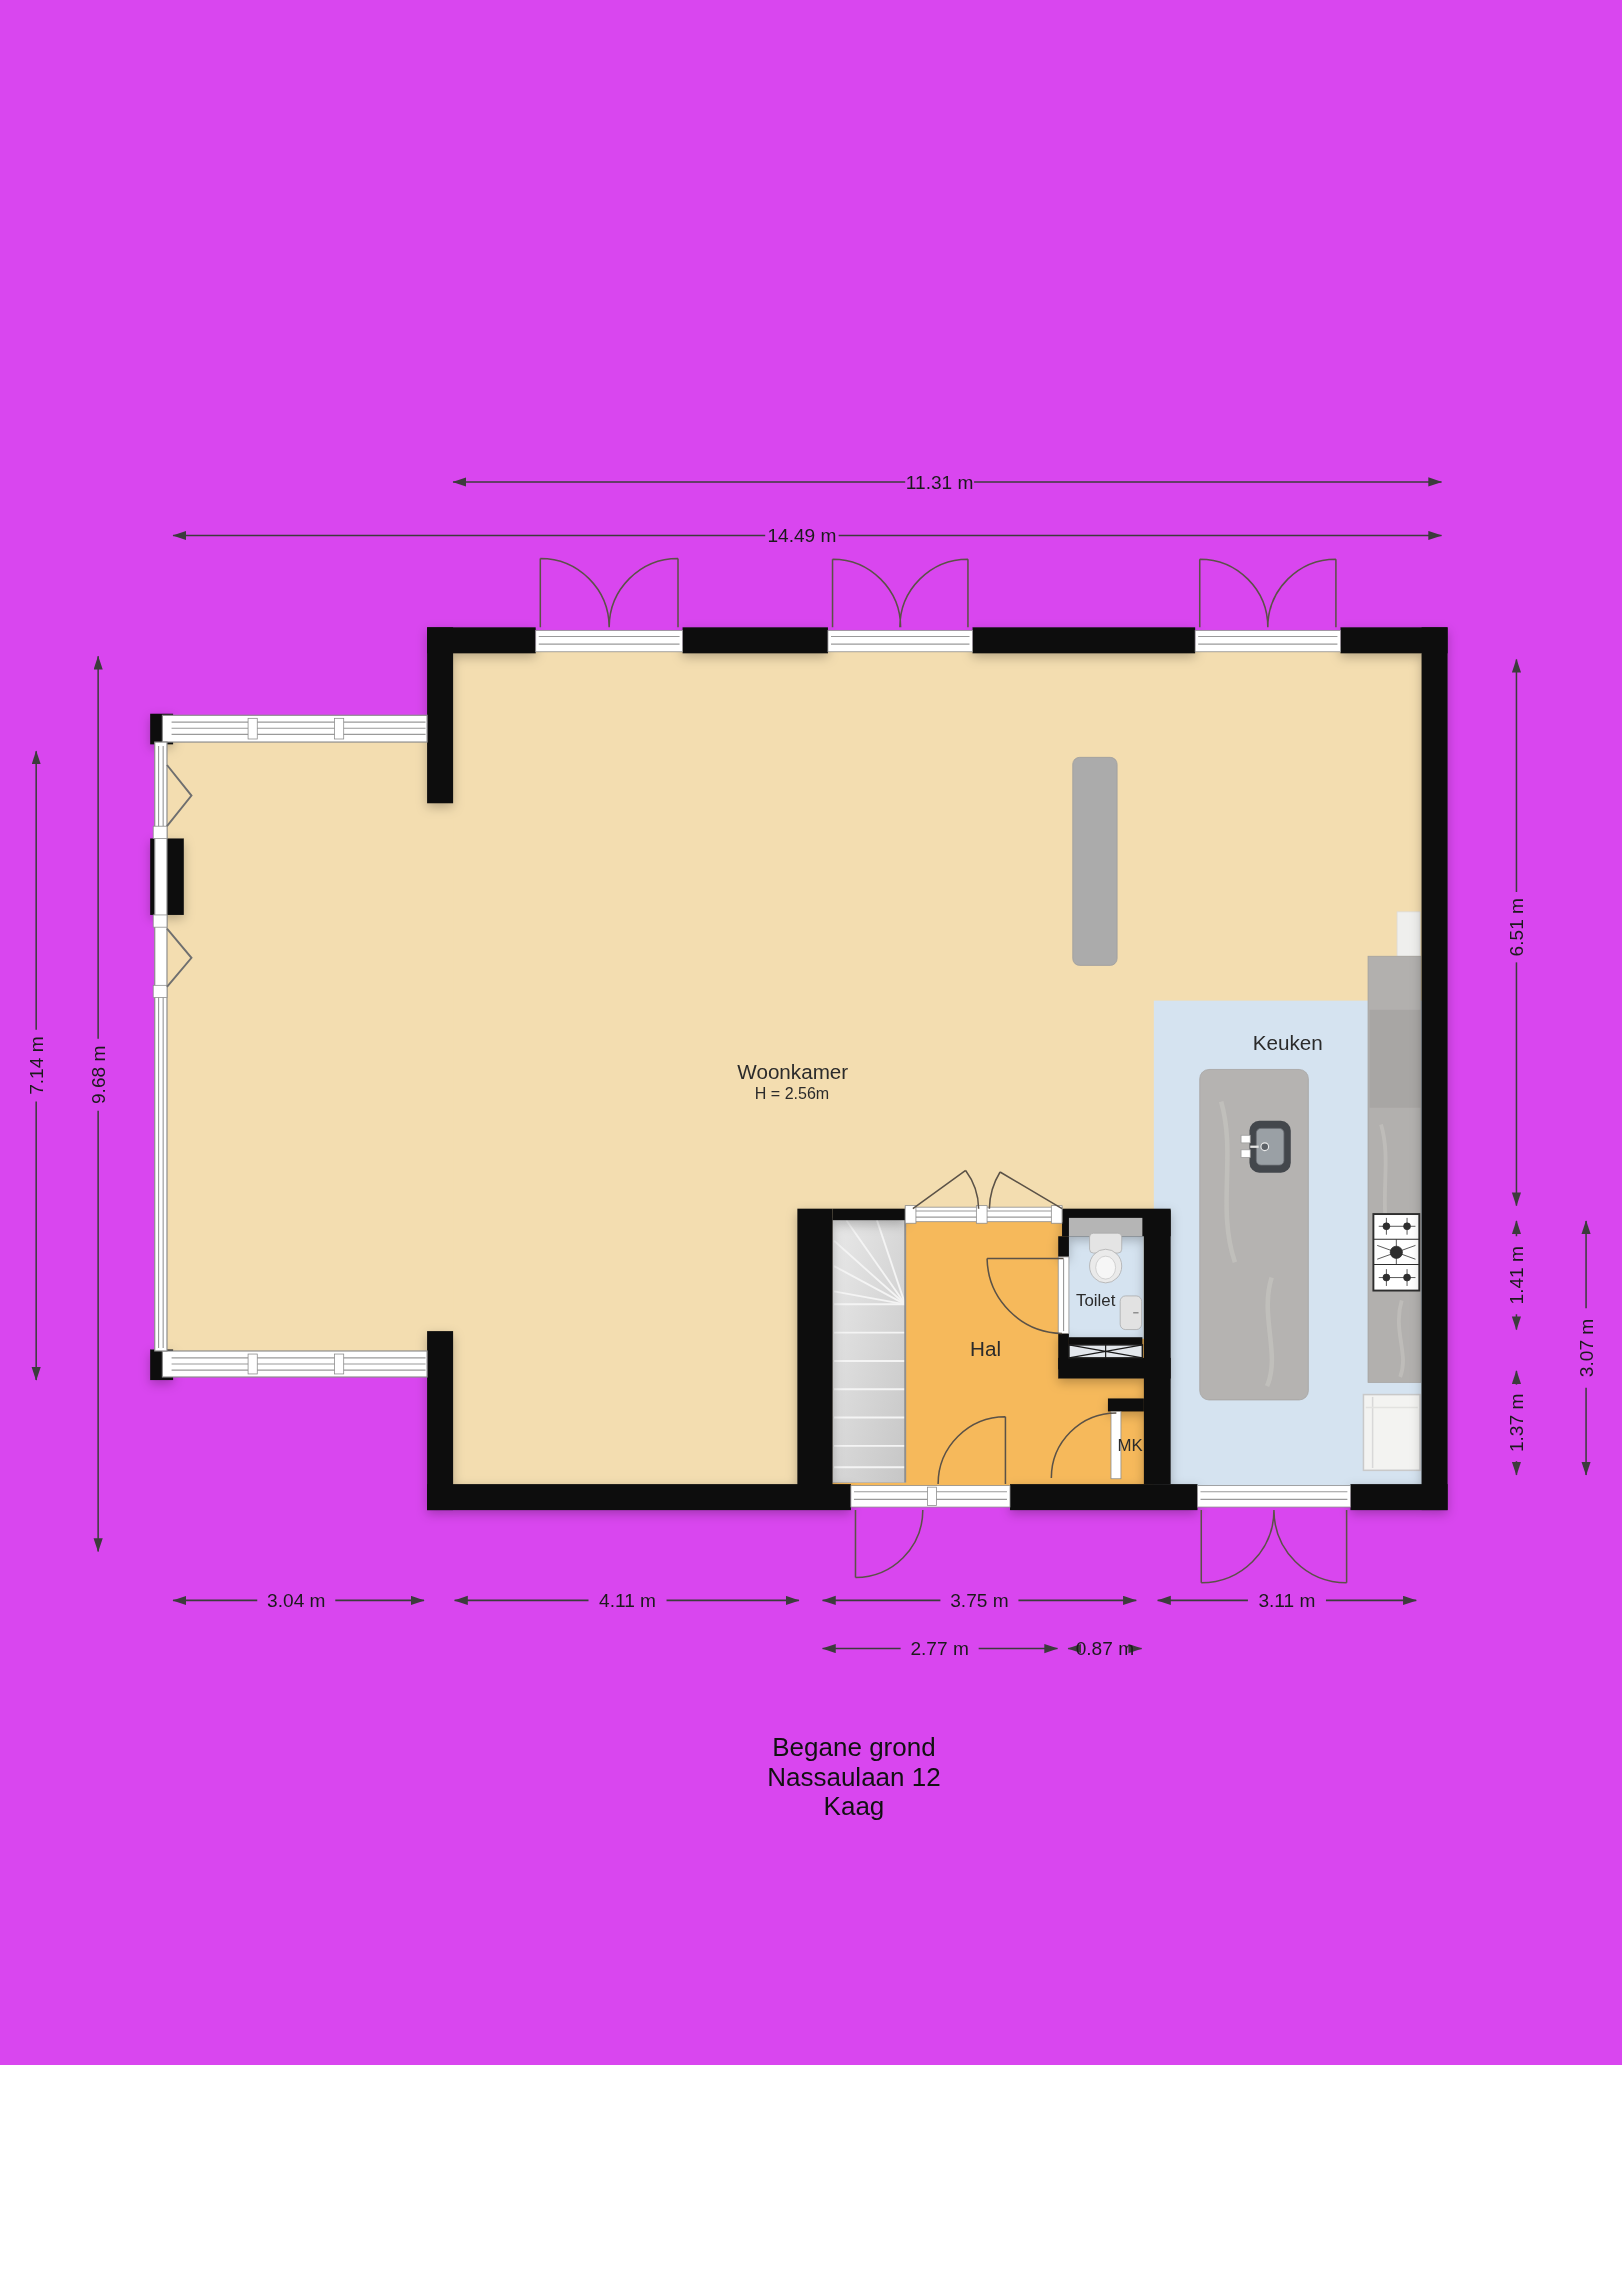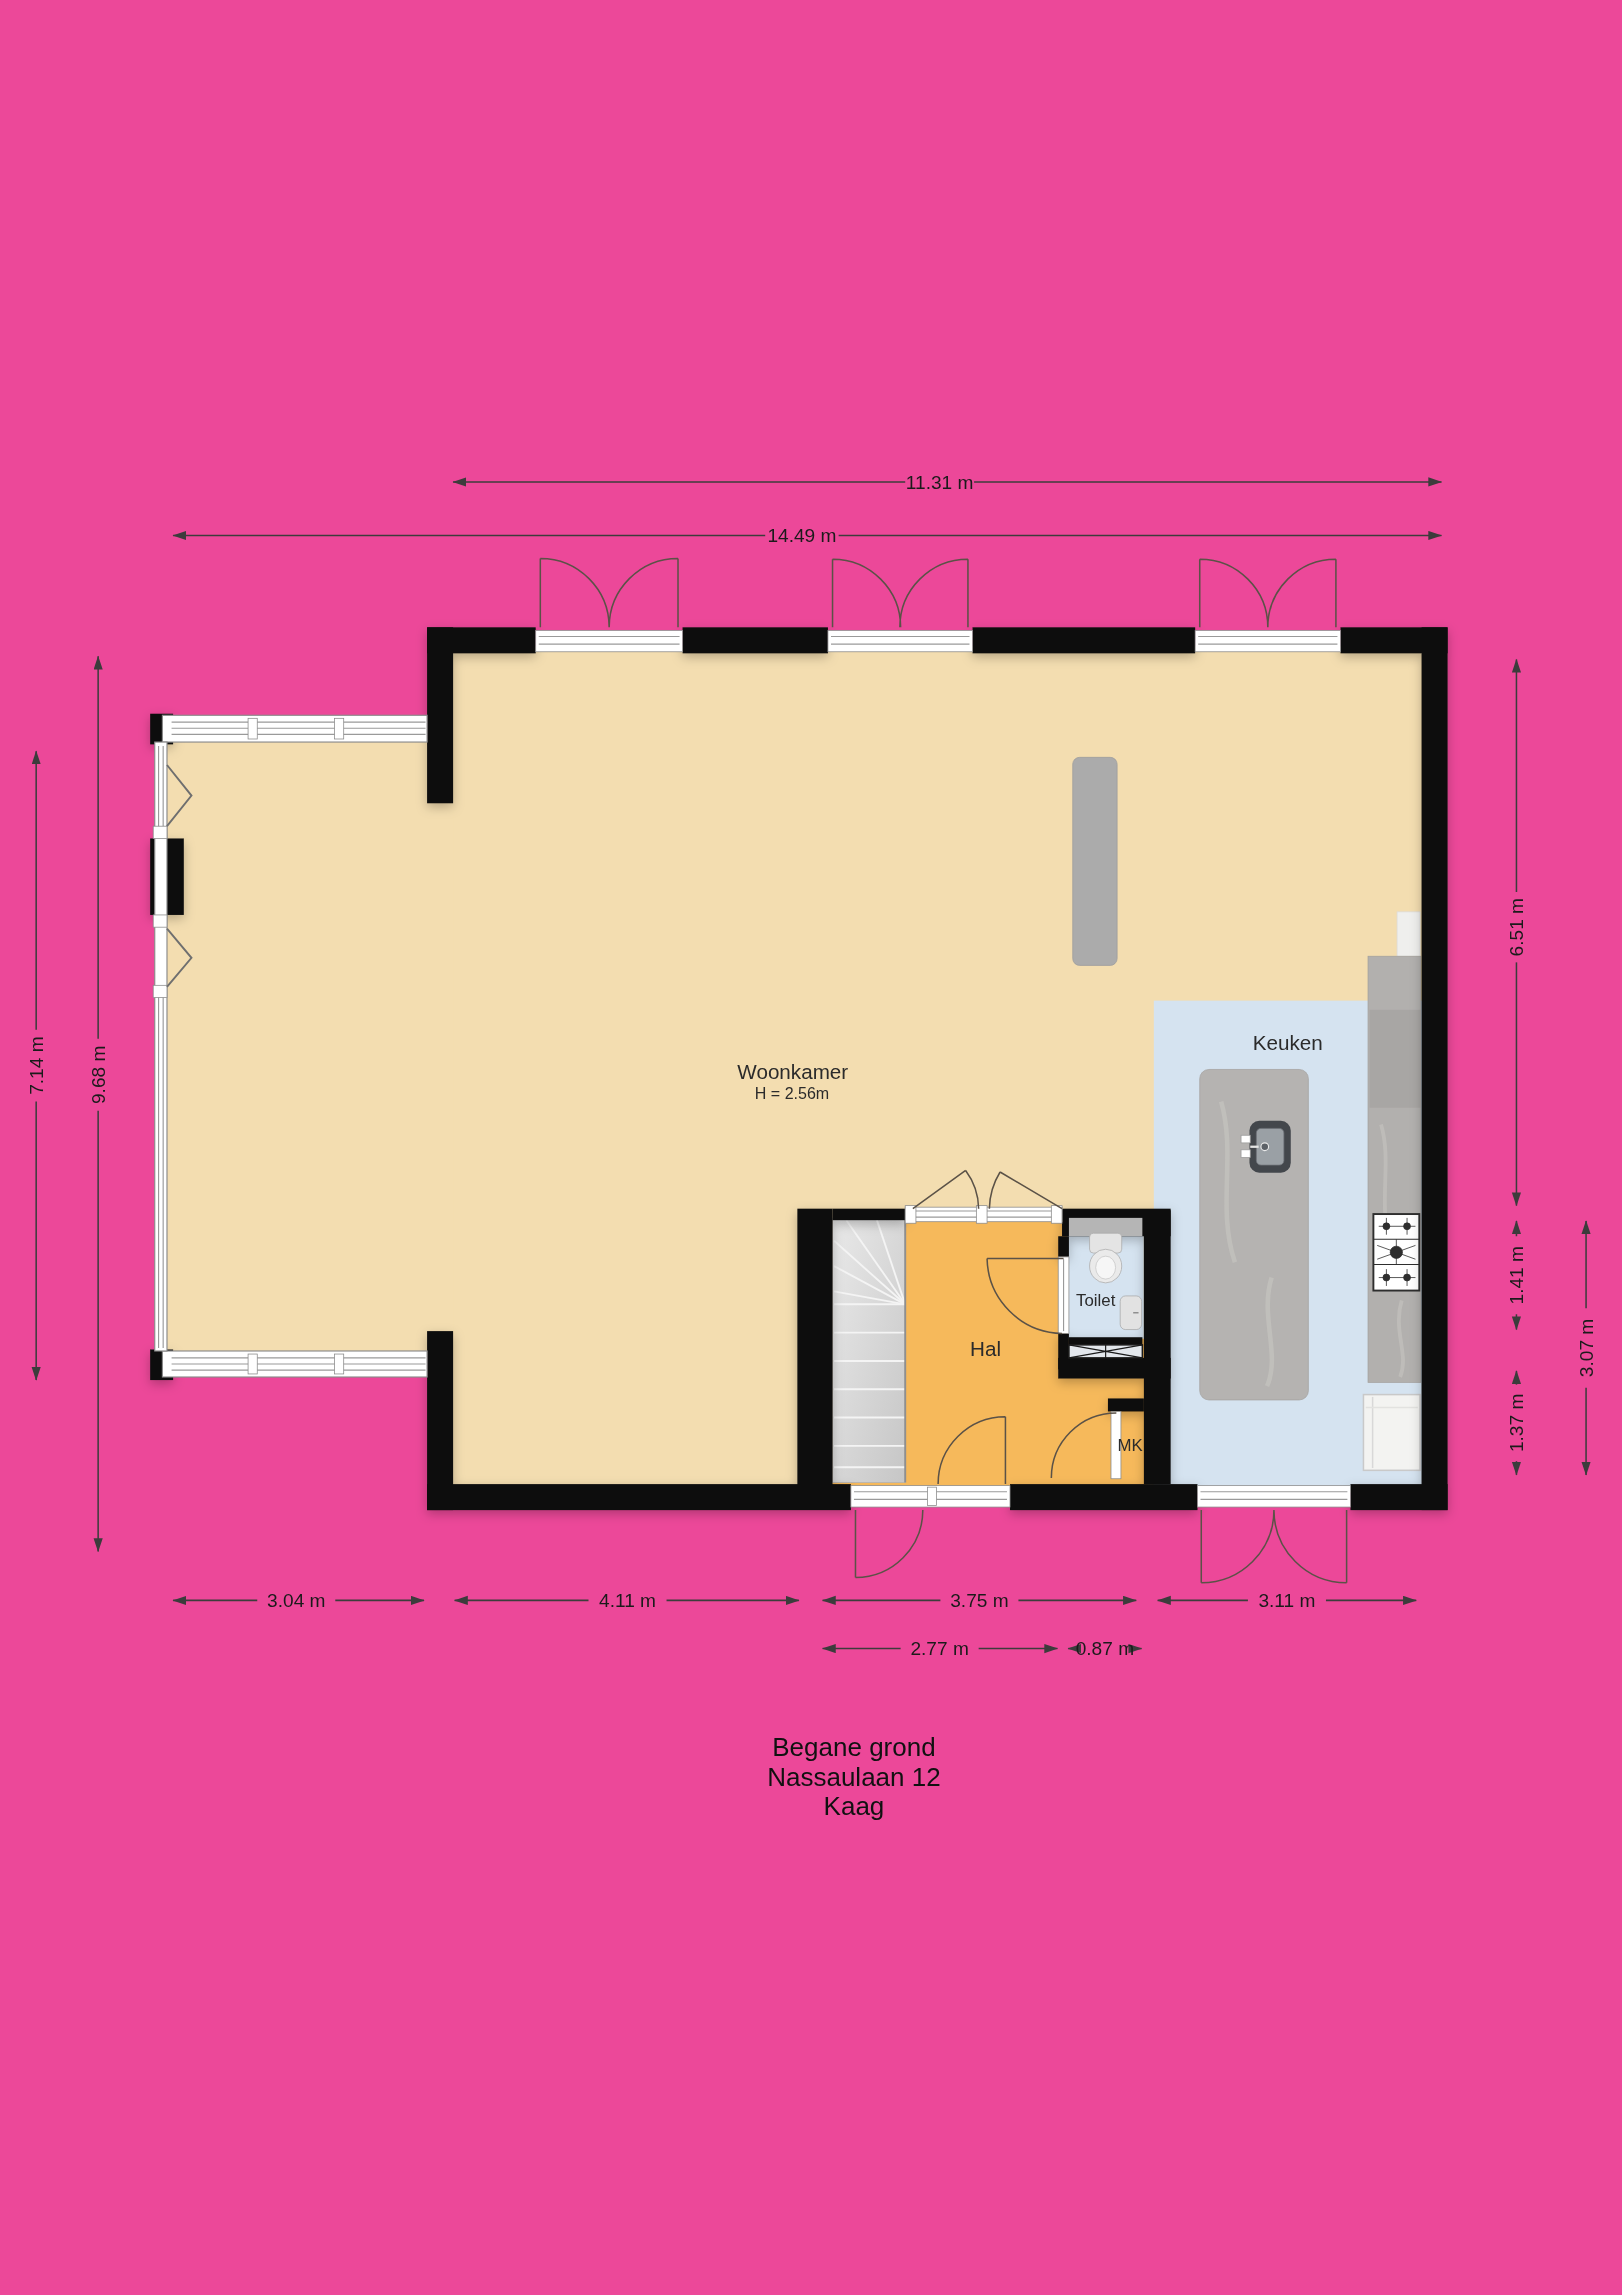--- a/index.html
+++ b/index.html
@@ -1,19 +1,19 @@
 <!DOCTYPE html>
 <html style="--wall: #0f0f0f; --floor_living: #f3ddb0; --floor_hall: #f6b95b; --floor_wet: #d5e3f0; --counter: #b2b0ae; --island: #b5b3b1; --dim_line: #3c3c3c; --text: #1b1b1b;font-size:12.2px"><head>
 <meta charset="utf-8">
 <style>
   html,body{margin:0;padding:0;background:#ffffff;}
   .canvas{
     position:relative;
-    width:1623px;height:2295px;
-    background:#ec4899;
+    width:1623px;height:2065px;
+    background:#d946ef;
     font-family:"Liberation Sans", sans-serif;
     overflow:hidden;
   }
   svg{position:absolute;left:0;top:0;}
   text{font-family:"Liberation Sans", sans-serif;}
   .dim{font-size:25px;fill:var(--text,#1b1b1b);}
   .room{font-size:27px;fill:#2b2b2b;}
   .room-sub{font-size:21px;fill:#2b2b2b;}
   .room-sm{font-size:22px;fill:#2b2b2b;}
   .title-line{font-size:34px;fill:#111;}

